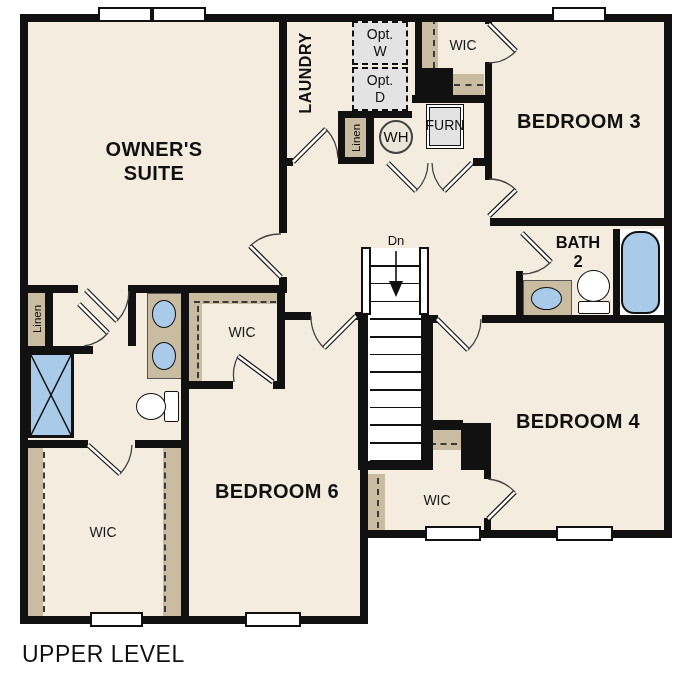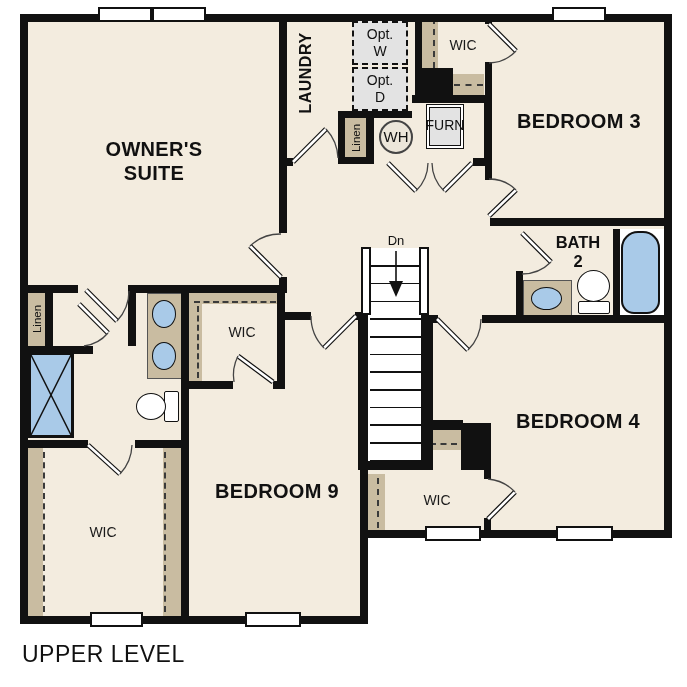--- a/index.html
+++ b/index.html
@@ -228,21 +228,21 @@
           <line x1="396" y1="251" x2="396" y2="281" stroke="#111" stroke-width="1.6"></line>
           <polygon points="389,281 403,281 396,297" fill="#111" stroke="none"></polygon>
         </g>
     </g>
   </svg>
 
   <div class="hlabel room" style="left:154px;top:162px;width:150px;">OWNER'S SUITE</div>
   <div class="vlabel" style="left:306px;top:73px;font-weight:bold;font-size:16px;letter-spacing:.5px;">LAUNDRY</div>
   <div class="hlabel room" style="left:579px;top:122px;width:200px;">BEDROOM 3</div>
   <div class="hlabel room" style="left:578px;top:422px;width:200px;">BEDROOM 4</div>
-  <div class="hlabel room" style="left:277px;top:492px;width:200px;">BEDROOM 9</div>
+  <div class="hlabel room" style="left:277px;top:492px;width:200px;">BEDROOM 6</div>
   <div class="hlabel" style="left:578px;top:252px;width:54px;font-weight:bold;font-size:16.5px;text-align:center;">BATH 2</div>
   <div class="hlabel small" style="left:103px;top:532px;width:60px;">WIC</div>
   <div class="hlabel small" style="left:242px;top:332px;width:60px;">WIC</div>
   <div class="hlabel small" style="left:437px;top:500px;width:60px;">WIC</div>
   <div class="hlabel small" style="left:463px;top:45px;width:60px;">WIC</div>
   <div class="vlabel" style="left:356px;top:138px;font-size:11.5px;">Linen</div>
   <div class="vlabel" style="left:37px;top:319px;font-size:11.5px;">Linen</div>
   <div class="hlabel" style="left:380px;top:43px;width:36px;font-size:14px;">Opt. W</div>
   <div class="hlabel" style="left:380px;top:89px;width:36px;font-size:14px;">Opt. D</div>
   <div class="hlabel" style="left:396px;top:137px;width:40px;font-size:15px;">WH</div>

